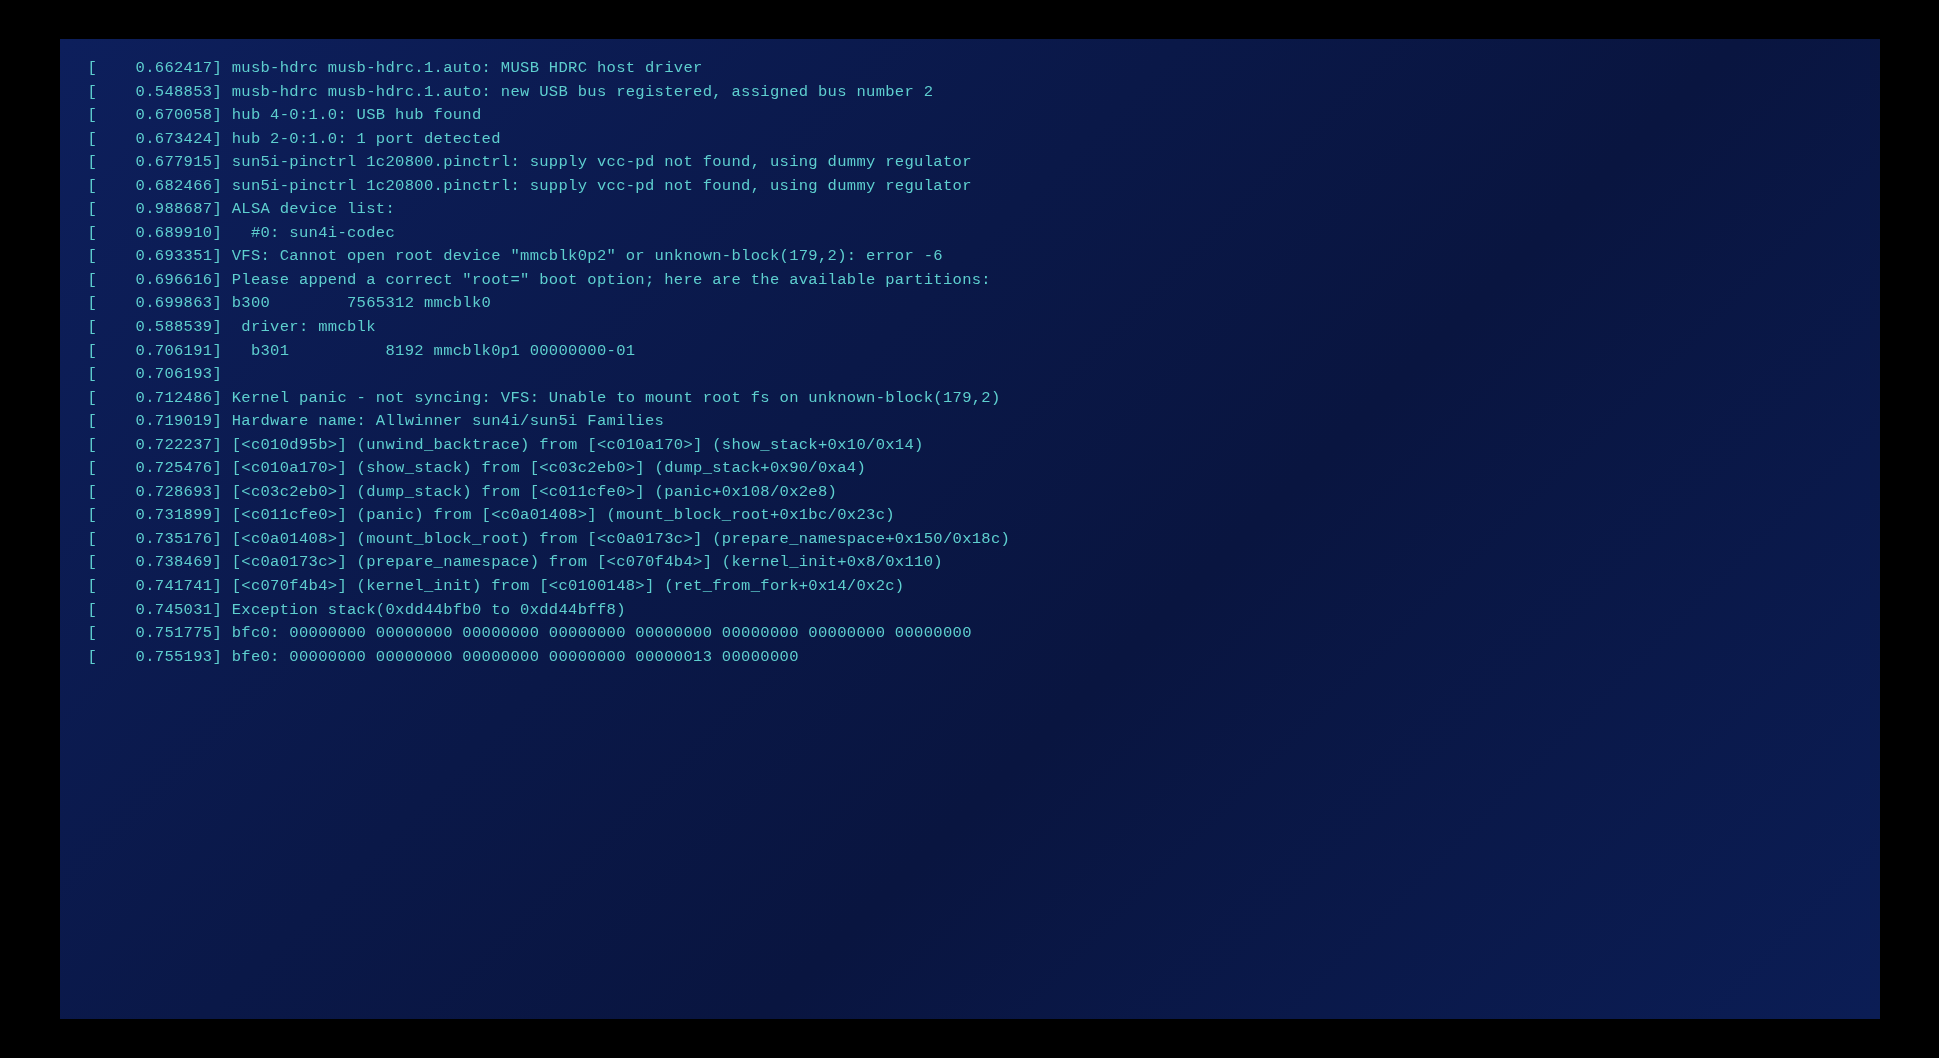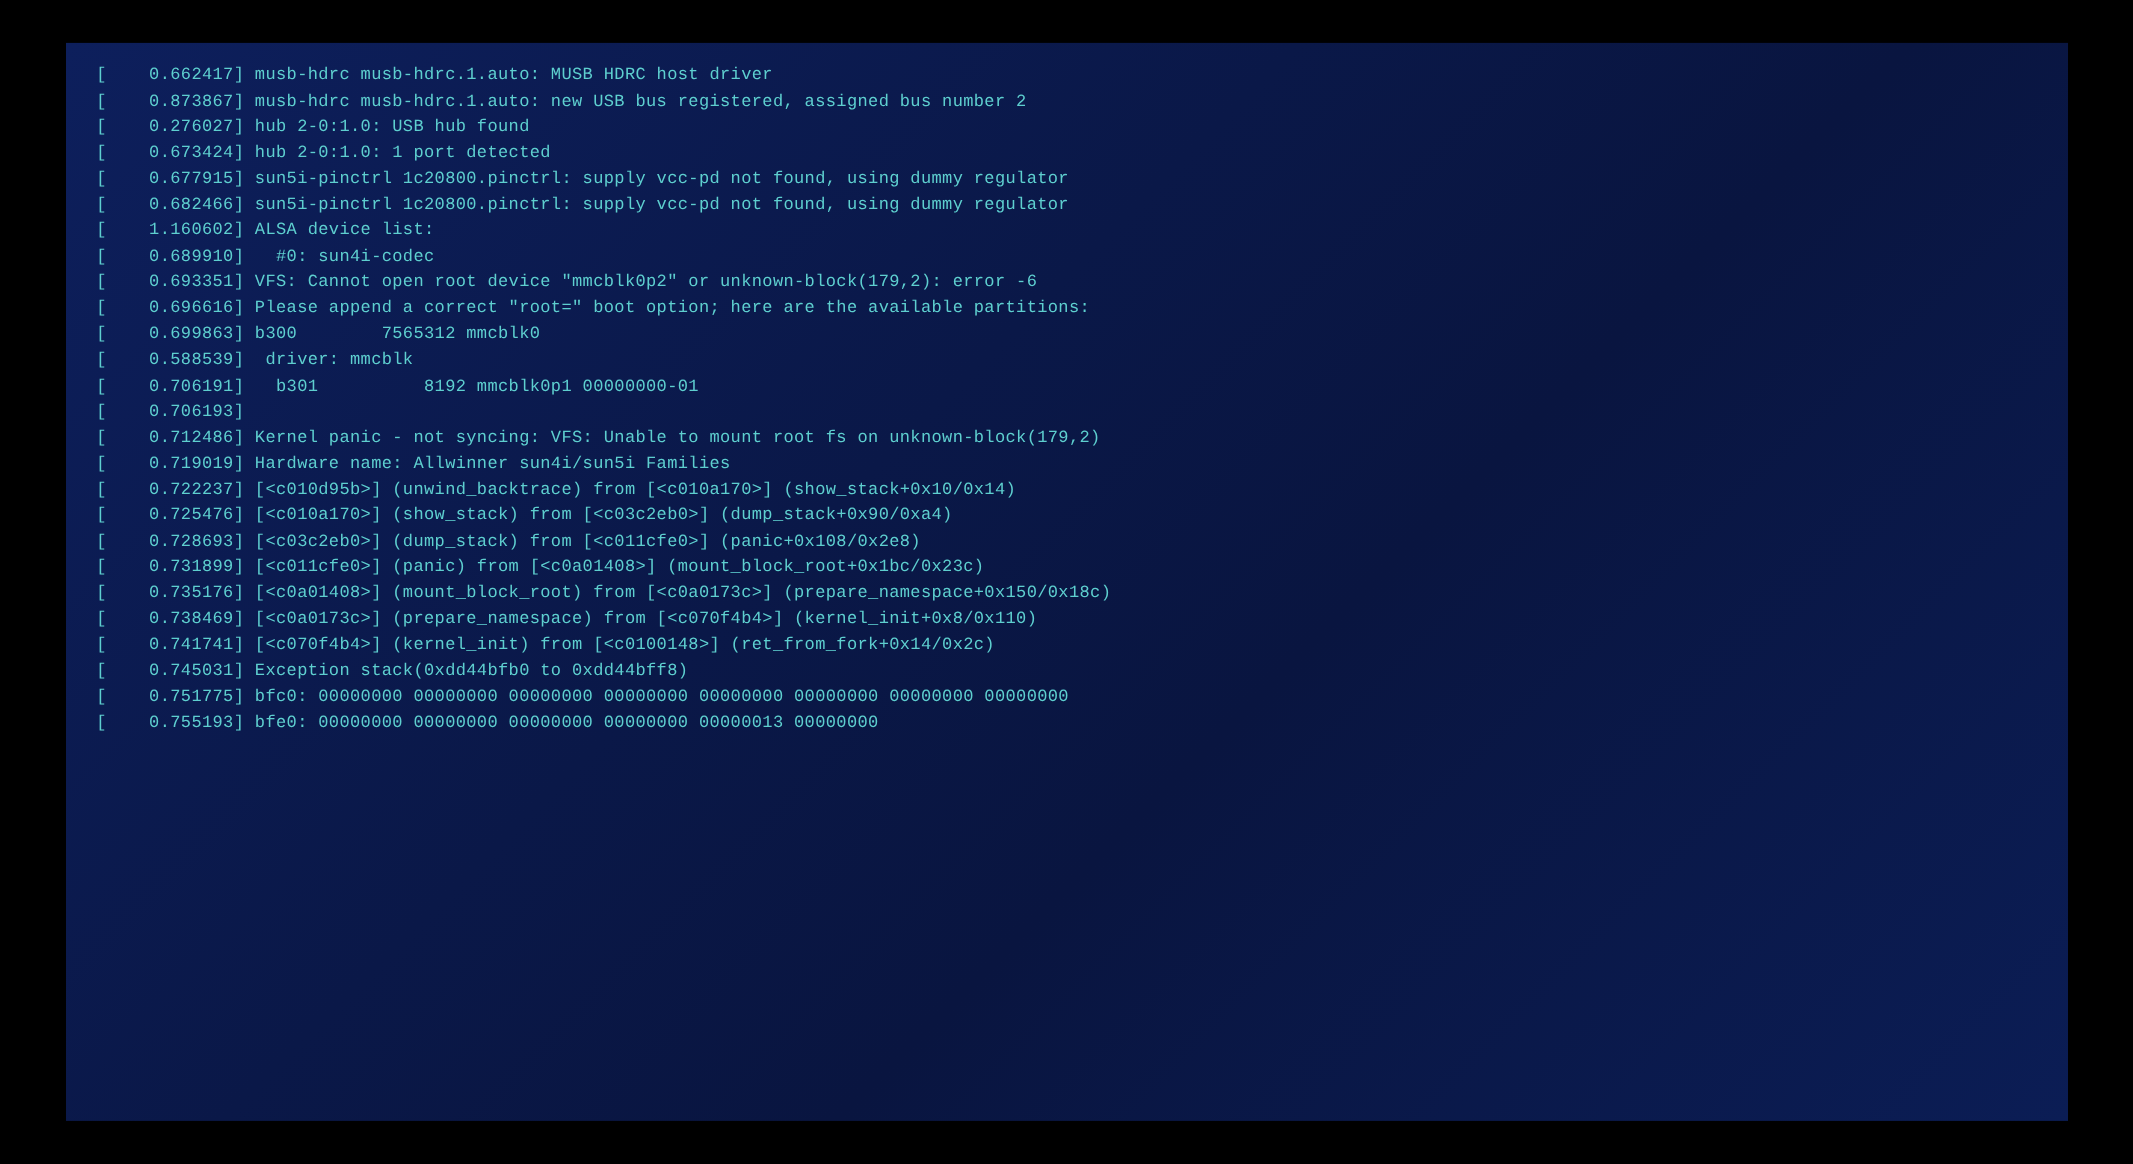--- a/index.html
+++ b/index.html
@@ -37,26 +37,26 @@
       display: block;
       color: #5ecfcf;
       letter-spacing: 0.02em;
     }
   </style>
 </head>
 <body>
 
 <div id="screen">
     <span class="log-line">[    0.662417] musb-hdrc musb-hdrc.1.auto: MUSB HDRC host driver</span>
-    <span class="log-line">[    0.873867] musb-hdrc musb-hdrc.1.auto: new USB bus registered, assigned bus number 2</span>
-    <span class="log-line">[    0.276027] hub 2-0:1.0: USB hub found</span>
+    <span class="log-line">[    0.548853] musb-hdrc musb-hdrc.1.auto: new USB bus registered, assigned bus number 2</span>
+    <span class="log-line">[    0.670058] hub 4-0:1.0: USB hub found</span>
     <span class="log-line">[    0.673424] hub 2-0:1.0: 1 port detected</span>
     <span class="log-line">[    0.677915] sun5i-pinctrl 1c20800.pinctrl: supply vcc-pd not found, using dummy regulator</span>
     <span class="log-line">[    0.682466] sun5i-pinctrl 1c20800.pinctrl: supply vcc-pd not found, using dummy regulator</span>
-    <span class="log-line">[    1.160602] ALSA device list:</span>
+    <span class="log-line">[    0.988687] ALSA device list:</span>
     <span class="log-line">[    0.689910]   #0: sun4i-codec</span>
     <span class="log-line">[    0.693351] VFS: Cannot open root device "mmcblk0p2" or unknown-block(179,2): error -6</span>
     <span class="log-line">[    0.696616] Please append a correct "root=" boot option; here are the available partitions:</span>
     <span class="log-line">[    0.699863] b300        7565312 mmcblk0</span>
     <span class="log-line">[    0.588539]  driver: mmcblk</span>
     <span class="log-line">[    0.706191]   b301          8192 mmcblk0p1 00000000-01</span>
     <span class="log-line">[    0.706193] </span>
     <span class="log-line">[    0.712486] Kernel panic - not syncing: VFS: Unable to mount root fs on unknown-block(179,2)</span>
     <span class="log-line">[    0.719019] Hardware name: Allwinner sun4i/sun5i Families</span>
     <span class="log-line">[    0.722237] [&lt;c010d95b&gt;] (unwind_backtrace) from [&lt;c010a170&gt;] (show_stack+0x10/0x14)</span>

